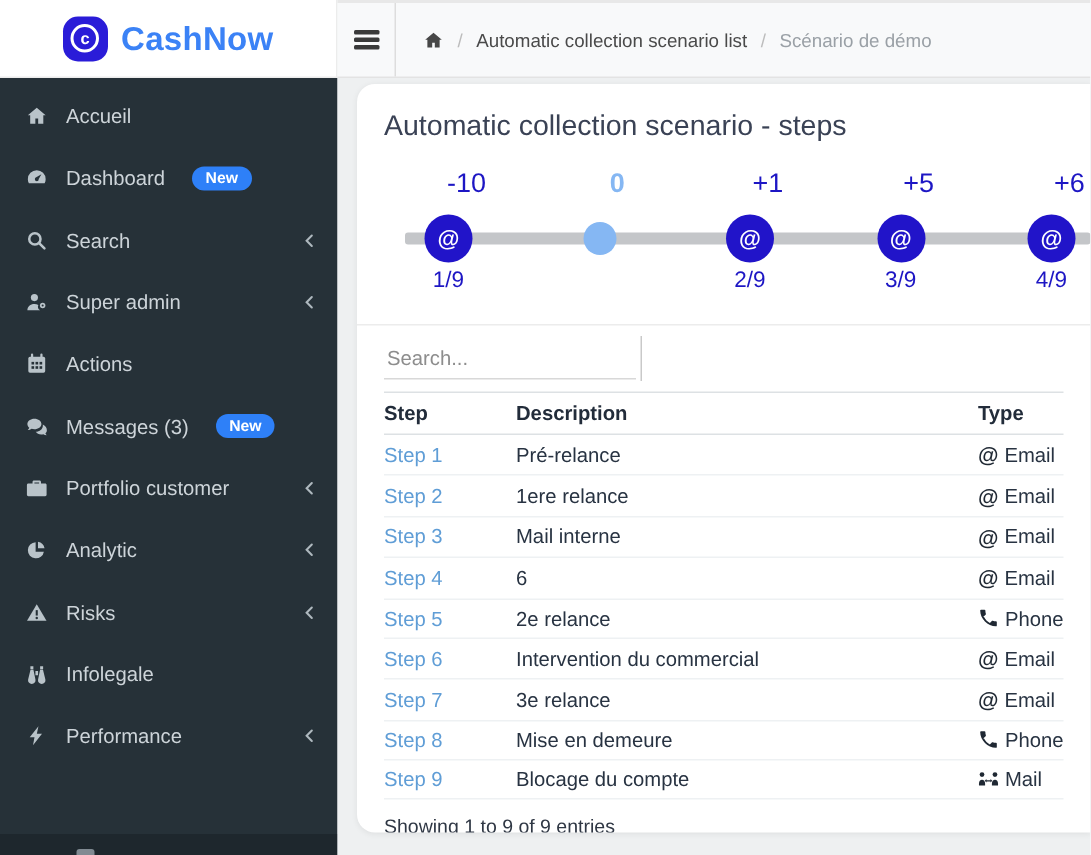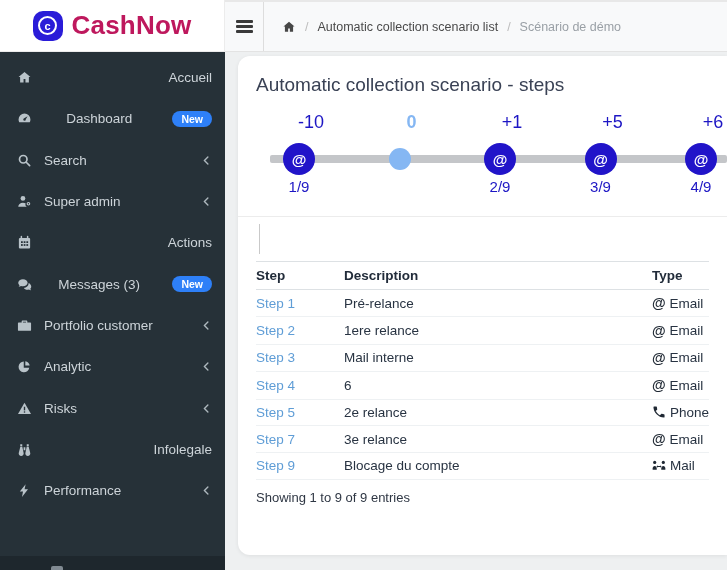--- a/index.html
+++ b/index.html
@@ -7,25 +7,25 @@
   body { font-family:"Liberation Sans", sans-serif; display:flex; background:#eef0f1; }
 
   
   .left-col { flex:0 0 225px; display:flex; flex-direction:column; height:570px; }
   .logo-header { height:52px; background:#fff; border-bottom:1px solid #ececec; border-right:1px solid #ececec;
                  display:flex; align-items:center; justify-content:center; gap:9px; }
   .logo-mark { width:30px; height:30px; border-radius:10px; background:#2a1cd8; color:#fff;
                display:flex; align-items:center; justify-content:center;
                font-weight:bold; font-size:17px; }
   .logo-mark span{ border:2.5px solid #fff; border-radius:50%; width:19px; height:19px; display:flex; align-items:center; justify-content:center; font-size:11px; }
-  .brand-name { font-size:26px; font-weight:600; color:#be185d; letter-spacing:.2px; }
+  .brand-name { font-size:22px; font-weight:600; color:#3b82f6; letter-spacing:.2px; }
 
   .sidebar { flex:1; background:#263138; padding-top:5px; position:relative; overflow:hidden; }
   .side-item { height:41.3px; display:flex; align-items:center; gap:11px; padding:0 13px 0 15px;
-               color:#cdd4d9; font-size:13.5px; cursor:pointer;justify-content:space-between; }
+               color:#cdd4d9; font-size:13.5px; cursor:pointer; }
   .side-item .icon { width:18px; height:16px; color:#b9c3c9; display:flex; align-items:center; justify-content:center; }
   .side-item svg { width:15px; height:15px; }
   .side-badge { background:#2e80f8; color:#fff; font-size:10.5px; font-weight:bold;
                 padding:3px 9px; border-radius:10px; margin-left:7px; line-height:1; }
   .side-chevron { margin-left:auto; color:#aeb8be; display:flex; }
   .side-chevron svg { width:11px; height:11px; }
   .side-partial { position:absolute; left:0; right:0; bottom:0; height:14px; background:#1e272d; }
   .side-partial .nub{ position:absolute; left:51px; bottom:0; width:12px; height:4px; background:#9aa4ab; border-radius:2px 2px 0 0; opacity:.8; }
 
   
@@ -288,20 +288,21 @@
           <div class="t-node" style="left: 445px;">
             <span class="t-top">+6</span>
             <span class="t-circle">@</span>
             <span class="t-bottom">4/9</span>
           </div>
         </div>
 
       <hr class="section-divider">
 
       <div class="search-row">
+        <input class="search-input" type="text" placeholder="Search..." style="">
         <div class="search-divider"></div>
       </div>
 
       <table>
         <thead>
             <tr>
               <th class="col-step">Step</th>
               <th class="">Description</th>
               <th class="col-type">Type</th>
             </tr>
@@ -355,26 +356,50 @@
                   <span class="type-icon">
                     <svg viewBox="0 0 24 24" fill="currentColor">
                       <path d="M6.9 10.9c1.5 2.9 3.8 5.2 6.7 6.7l2.2-2.2c.3-.3.7-.4 1.1-.3 1.1.4 2.3.6 3.6.6.6 0 1 .4 1 1v3.8c0 .6-.4 1-1 1C11.1 21.5 2.5 12.9 2.5 3.5c0-.6.4-1 1-1h3.9c.6 0 1 .4 1 1 0 1.3.2 2.5.6 3.6.1.4 0 .8-.3 1.1l-2.8 2.7z"></path>
                     </svg>
                   </span>
                   <span>Phone</span>
                 </span>
               </td>
             </tr>
             <tr>
+              <td class="cell-step"><a>Step 6</a></td>
+              <td>Intervention du commercial</td>
+              <td>
+                <span class="type-cell">
+                  <span class="type-icon">@</span>
+                  <span>Email</span>
+                </span>
+              </td>
+            </tr>
+            <tr>
               <td class="cell-step"><a>Step 7</a></td>
               <td>3e relance</td>
               <td>
                 <span class="type-cell">
                   <span class="type-icon">@</span>
                   <span>Email</span>
+                </span>
+              </td>
+            </tr>
+            <tr>
+              <td class="cell-step"><a>Step 8</a></td>
+              <td>Mise en demeure</td>
+              <td>
+                <span class="type-cell">
+                  <span class="type-icon">
+                    <svg viewBox="0 0 24 24" fill="currentColor">
+                      <path d="M6.9 10.9c1.5 2.9 3.8 5.2 6.7 6.7l2.2-2.2c.3-.3.7-.4 1.1-.3 1.1.4 2.3.6 3.6.6.6 0 1 .4 1 1v3.8c0 .6-.4 1-1 1C11.1 21.5 2.5 12.9 2.5 3.5c0-.6.4-1 1-1h3.9c.6 0 1 .4 1 1 0 1.3.2 2.5.6 3.6.1.4 0 .8-.3 1.1l-2.8 2.7z"></path>
+                    </svg>
+                  </span>
+                  <span>Phone</span>
                 </span>
               </td>
             </tr>
             <tr>
               <td class="cell-step"><a>Step 9</a></td>
               <td>Blocage du compte</td>
               <td>
                 <span class="type-cell">
                   <span class="type-icon">
                     <svg viewBox="0 0 24 24" fill="currentColor">

